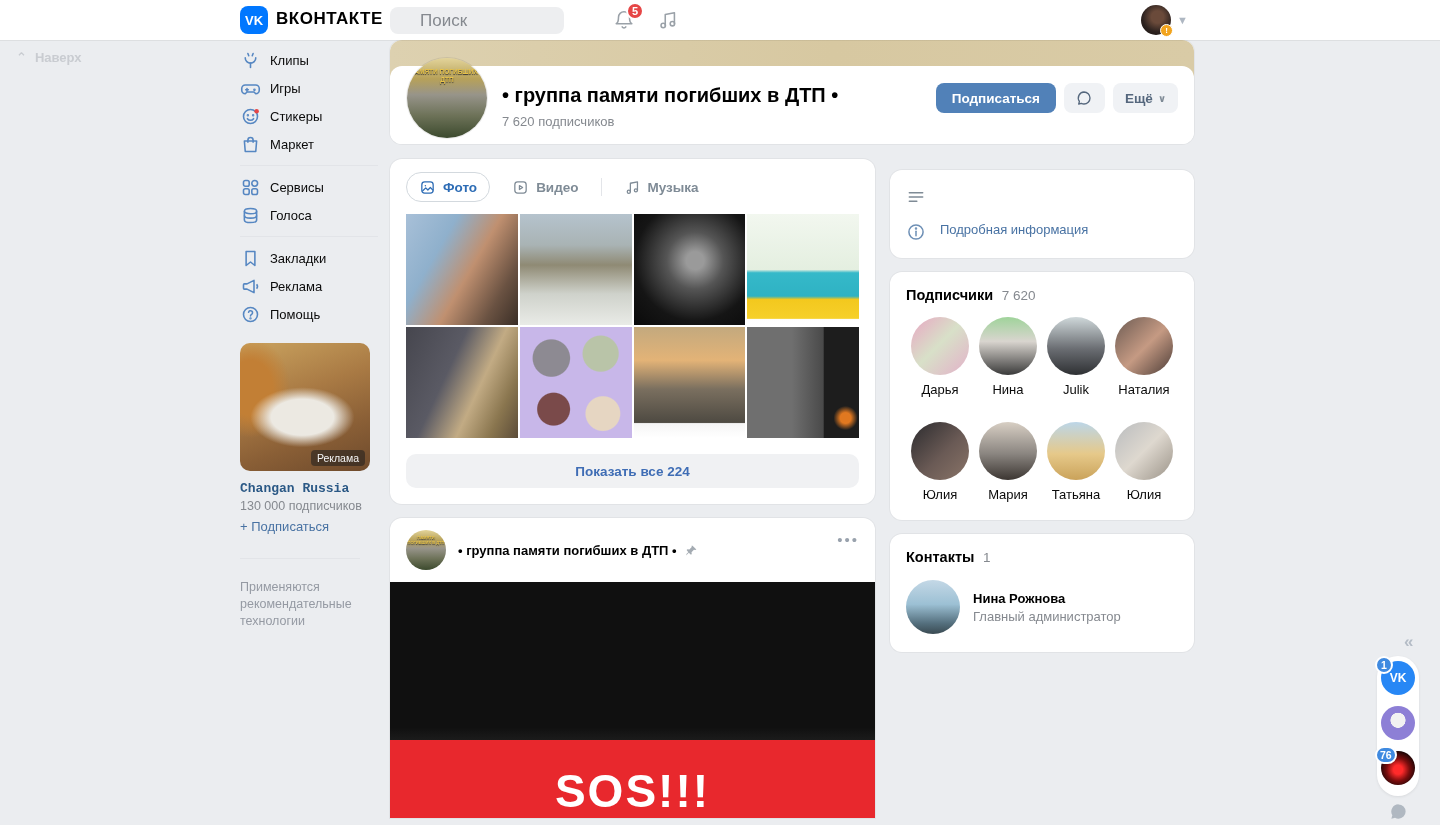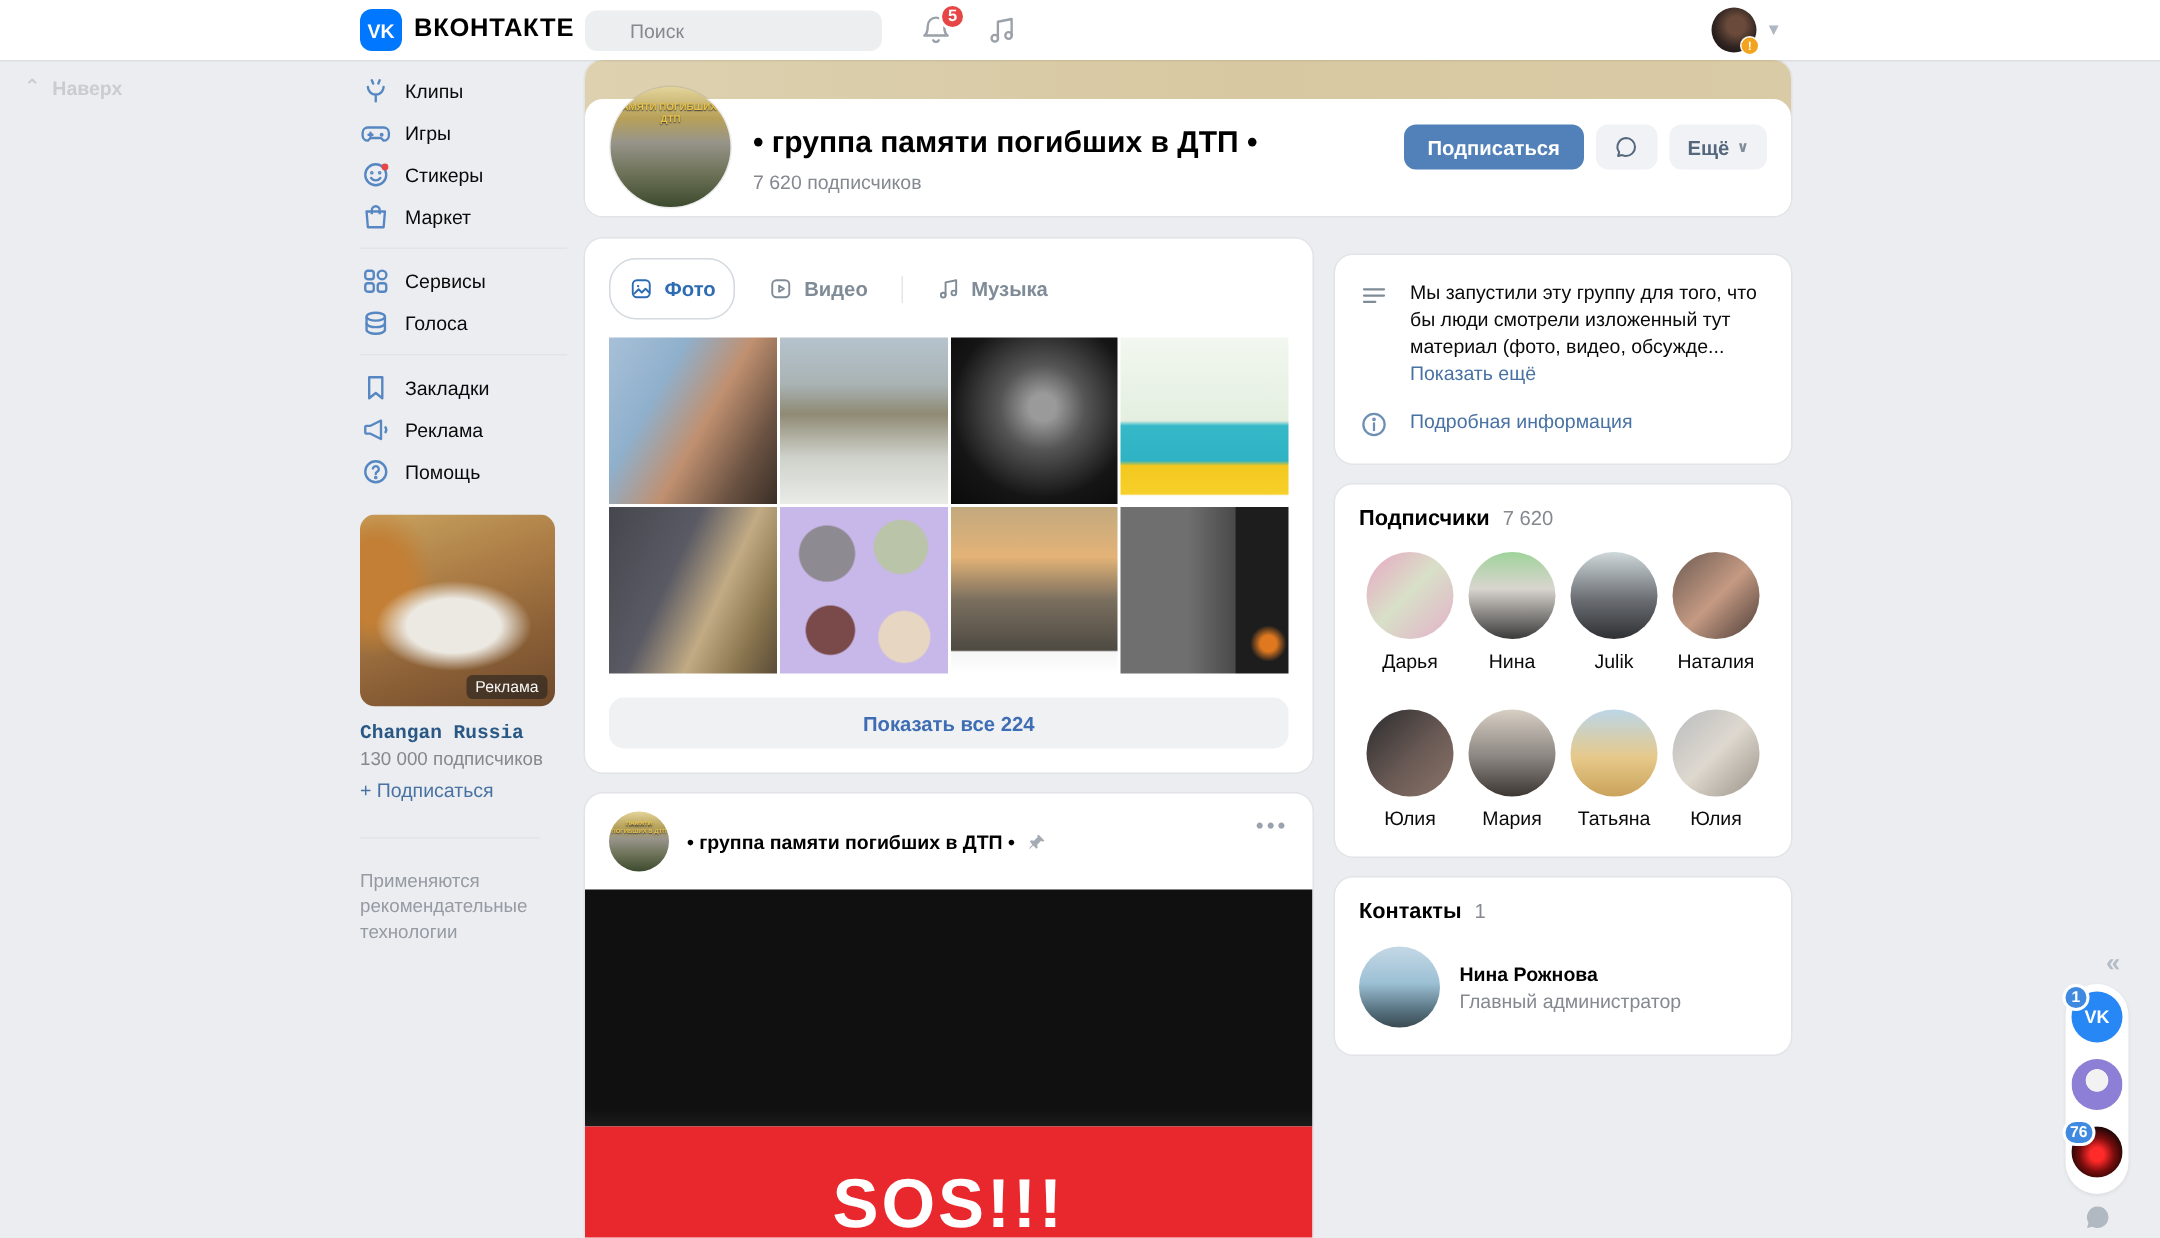--- a/index.html
+++ b/index.html
@@ -8,22 +8,22 @@
     font-family:"Liberation Sans","DejaVu Sans",sans-serif;
     background:#ebedf0; color:#000; position:relative; font-size:13px;
   }
   
   .topbar { position:absolute; top:0; left:0; width:1440px; height:40px; background:#fff;
             box-shadow:0 1px 0 rgba(0,0,0,.06); z-index:50; }
   .logo-box { position:absolute; left:240px; top:6px; width:28px; height:28px; border-radius:8px;
               background:#0077ff; color:#fff; font-weight:bold; font-size:13px;
               display:flex; align-items:center; justify-content:center; }
   .brand { position:absolute; left:276px; top:9px; font-size:17px; font-weight:bold; letter-spacing:.5px; }
-  .search { position:absolute; left:390px; top:7px; width:198px; height:27px; background:#edeef0;
-            border:none; border-radius:8px; padding:0 10px 0 30px; font-size:13px; color:#a16207;
+  .search { position:absolute; left:390px; top:7px; width:174px; height:27px; background:#edeef0;
+            border:none; border-radius:8px; padding:0 10px 0 30px; font-size:17px; color:#a16207;
             font-family:inherit; }
   .search::placeholder { color:#85898f; }
   .search-ico { position:absolute; left:399px; top:13px; width:14px; height:14px; }
   .tb-ico { position:absolute; top:9px; width:22px; height:22px; color:#9aa1a8; }
   .bell-badge { position:absolute; left:626px; top:2px; min-width:18px; height:18px; border-radius:9px;
                 background:#e64646; color:#fff; font-size:11px; font-weight:bold;
                 display:flex; align-items:center; justify-content:center; padding:0 4px; border:2px solid #fff; }
   .tb-avatar { position:absolute; left:1141px; top:5px; width:30px; height:30px; border-radius:50%;
                background:radial-gradient(circle at 55% 40%, #6a4a3a 0 25%, #2e2320 60%, #120e0c 100%); }
   .tb-avatar-badge { position:absolute; left:19px; top:19px; width:13px; height:13px; border-radius:50%;
@@ -72,21 +72,21 @@
   .btn-primary { background:#5181b8; color:#fff; border:none; border-radius:8px; height:30px;
                  padding:0 16px; font-size:13.5px; font-weight:bold; font-family:inherit; cursor:pointer; }
   .btn-light { background:#f0f2f5; border:none; border-radius:8px; height:30px; display:flex;
                align-items:center; justify-content:center; cursor:pointer; color:#55677d;
                font-size:13.5px; font-weight:bold; font-family:inherit; gap:5px; }
   .btn-msg { width:41px; }
   .btn-more { padding:0 12px; }
   
   .photos-card { margin-top:15px; }
   .tabs { display:flex; align-items:center; gap:10px; padding:13px 16px 12px; }
-  .tab { display:flex; align-items:center; gap:7px; height:41px; padding:0 12px; border-radius:18px;
+  .tab { display:flex; align-items:center; gap:7px; height:30px; padding:0 12px; border-radius:18px;
          font-size:13.5px; font-weight:bold; color:#7f8b96; cursor:pointer; }
   .tab.active { border:1px solid #d3d9de; color:#2d6cb5; }
   .tab svg { width:17px; height:17px; }
   .tab-div { width:1px; height:18px; background:#e3e5e9; }
   .pgrid { display:grid; grid-template-columns:repeat(4,1fr); gap:2px; padding:0 16px; }
   .ptile { height:111px; cursor:pointer; }
   .ptile.p1 { background:linear-gradient(120deg,#a8c0d8 0%,#8fb0cc 30%,#c09070 55%,#6a5242 80%,#3a2e26 100%); }
   .ptile.p2 { background:linear-gradient(180deg,#b5c3cd 0%,#a9b3b4 28%,#8f8a74 46%,#cfd2cb 72%,#e9ebe7 100%); }
   .ptile.p3 { background:radial-gradient(circle at 55% 42%, #9a9a9a 0 10%, #555 32%, #151515 68%, #0a0a0a 100%); }
   .ptile.p4 { background:linear-gradient(180deg,#f2f7ef 0%,#e4efe0 50%,#35b9c9 53%,#2fb2c3 74%,#f3c81e 77%,#f6d02a 94%,#fdfdfd 95%,#fff 100%); }
@@ -373,24 +373,20 @@
 
 <div class="rcol">
 
   <div class="card about-card">
     <div class="about-row">
       <svg class="about-ico" viewBox="0 0 24 24" fill="none" stroke="#7f8b96" stroke-width="1.8" stroke-linecap="round">
         <line x1="4" y1="7" x2="20" y2="7"></line>
           <line x1="4" y1="12" x2="20" y2="12"></line>
           <line x1="4" y1="17" x2="13" y2="17"></line>
       </svg>
-      <div class="about-text">
-        <span>Мы запустили эту группу для того, что бы люди смотрели изложенный тут материал (фото, видео, обсужде...</span>
-        <span class="link-blue">Показать ещё</span>
-      </div>
     </div>
     <div class="about-row about-row2">
       <svg class="about-ico" viewBox="0 0 24 24" fill="none" stroke="#6d8fb5" stroke-width="1.8" stroke-linecap="round">
         <circle cx="12" cy="12" r="8.5"></circle>
           <line x1="12" y1="11" x2="12" y2="16.5"></line>
           <circle cx="12" cy="7.8" r=".6" fill="#6d8fb5"></circle>
       </svg>
       <div class="about-text link-blue">Подробная информация</div>
     </div>
   </div>

